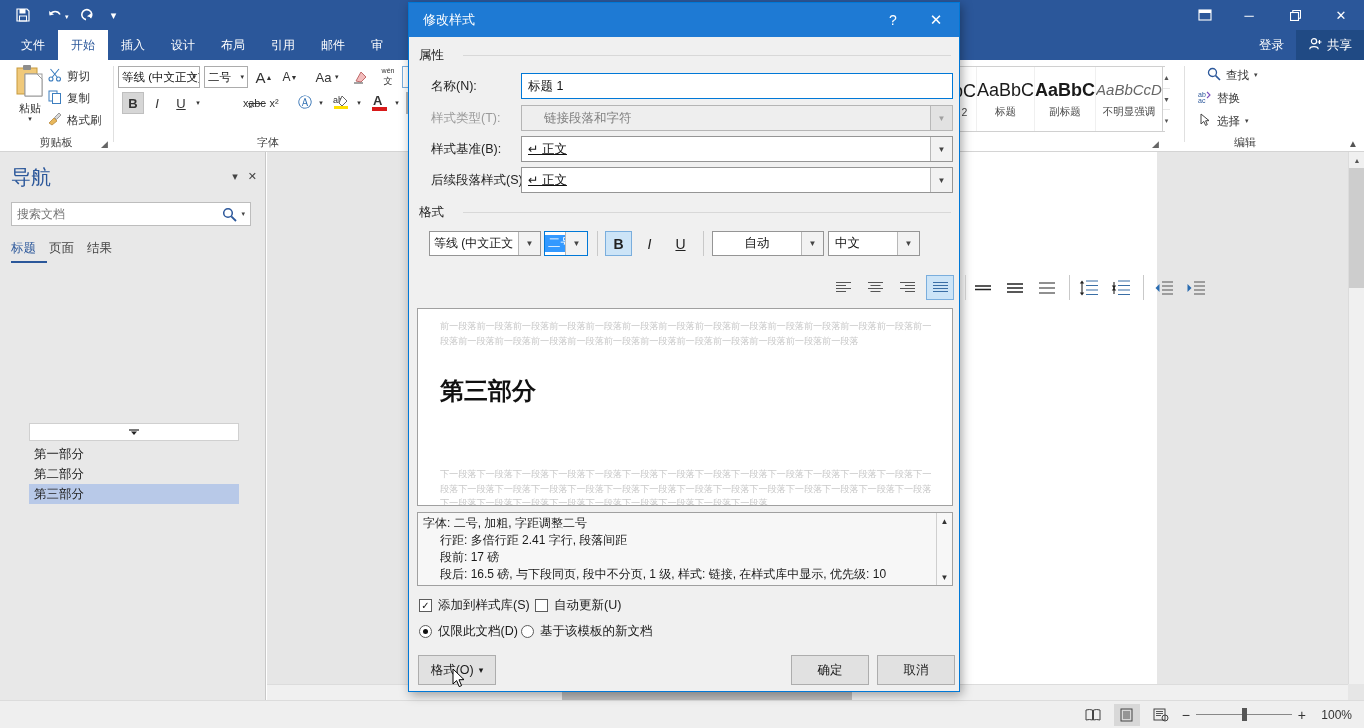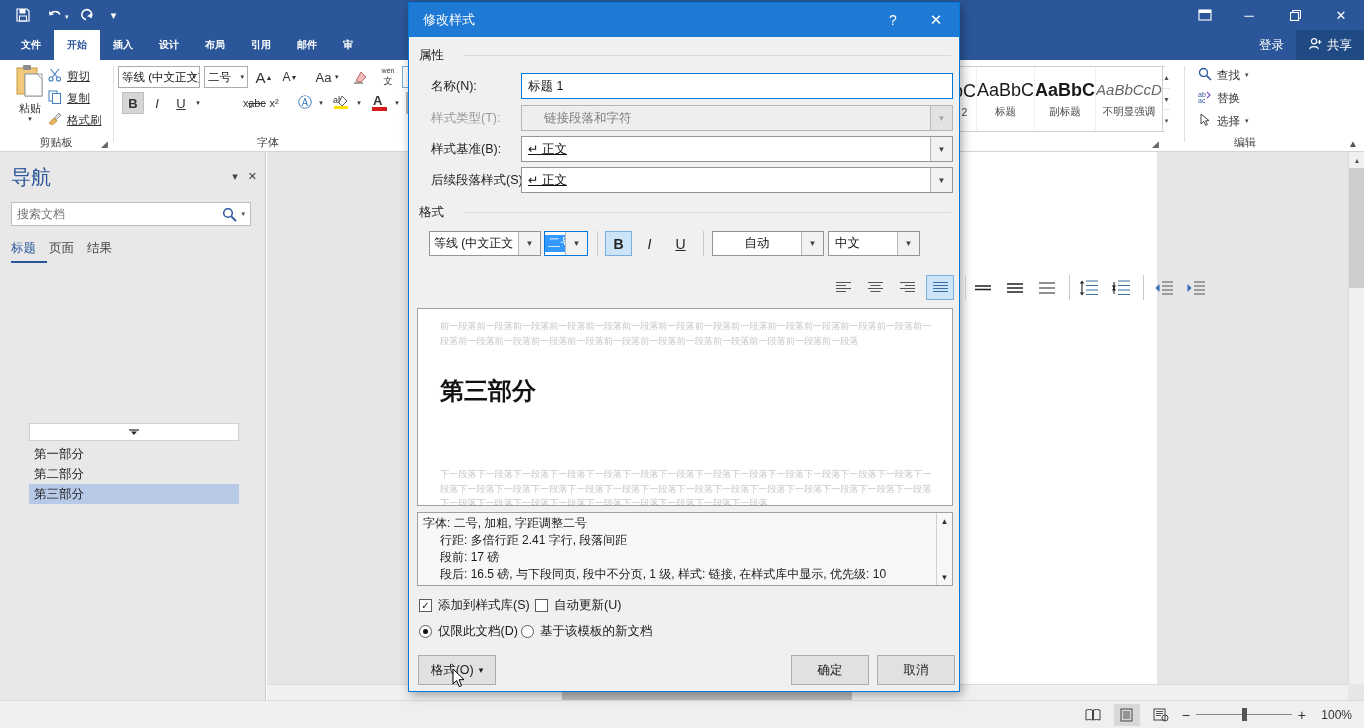--- a/index.html
+++ b/index.html
@@ -32,21 +32,21 @@
   .ribbon-display { width: 42px; }
 
   
   .tabstrip {
     position: absolute; left: 0; top: 30px; width: 1364px; height: 30px;
     background: #2b579a;
   }
   .tabs { position: absolute; left: 8px; top: 0; height: 30px; display: flex; }
   .tab {
     height: 30px; padding: 0 13px; display: flex; align-items: center;
-    color: #ffffff; font-size: 10px; white-space: nowrap; font-weight: bold;
+    color: #ffffff; font-size: 12px; white-space: nowrap;
   }
   .tab.active { background: #ffffff; color: #2b579a; }
   .signin-area { position: absolute; right: 0; top: 0; height: 30px; display: flex; align-items: stretch; }
   .signin { display: flex; align-items: center; padding: 0 12px; color: #fff; font-size: 12.5px; }
   .share {
     display: flex; align-items: center; gap: 4px; padding: 0 12px;
     color: #fff; font-size: 12.5px; background: #204a84;
   }
 
   
@@ -65,21 +65,21 @@
   
   .paste-btn {
     position: absolute; left: 6px; top: 4px; width: 48px; height: 66px;
     display: flex; flex-direction: column; align-items: center; justify-content: flex-start;
   }
   .clip-icon { width: 34px; height: 36px; position: relative; }
   .paste-label { font-size: 11px; color: #333; margin-top: 1px; }
   .paste-caret { font-size: 7px; color: #333; line-height: 6px; }
   .clip-item {
     position: absolute; display: flex; align-items: center; gap: 5px;
-    font-size: 11.5px; color: #333; height: 20px; text-decoration: underline;
+    font-size: 11.5px; color: #333; height: 20px;
   }
 
   
   .combo {
     position: absolute; border: 1px solid #acacac; background: #fff;
     display: flex; align-items: center; font-size: 11.5px; color: #111;
   }
   .combo .txt { padding-left: 3px; overflow: hidden; white-space: nowrap; }
   .combo .arr { position: absolute; right: 3px; font-size: 7px; color: #333; }
   .rb-icon {
@@ -470,21 +470,21 @@
           <div>▲</div>
           <div>▼</div>
           <div style="border-bottom:0;">▾</div>
         </div>
       </div>
       <div class="dlg-launcher" style="left:200px;">◢</div>
     </div>
     <div class="grp-sep" style="left:1184px;"></div>
 
     <div class="grp" style="left:1190px; width:110px;">
-      <div class="edit-item" style="left:8px; top:5px;">
+      <div class="edit-item" style="left:17px; top:5px;">
         <span>
           <svg width="14" height="14" viewBox="0 0 14 14">
               <circle cx="5.5" cy="5.5" r="4" fill="none" stroke="#2b579a" stroke-width="1.3"></circle>
               <path d="M8.6 8.6 L13 13" stroke="#2b579a" stroke-width="1.6"></path>
             </svg>
         </span>
         <span>查找</span>
         <span style="font-size:7px; color:#444;">▾</span>
       </div>
       <div class="edit-item" style="left:8px; top:28px;">

